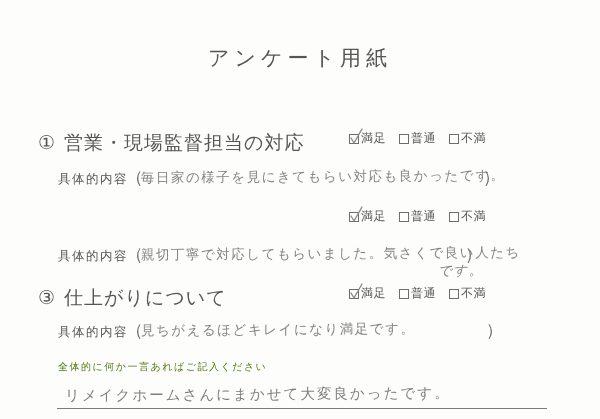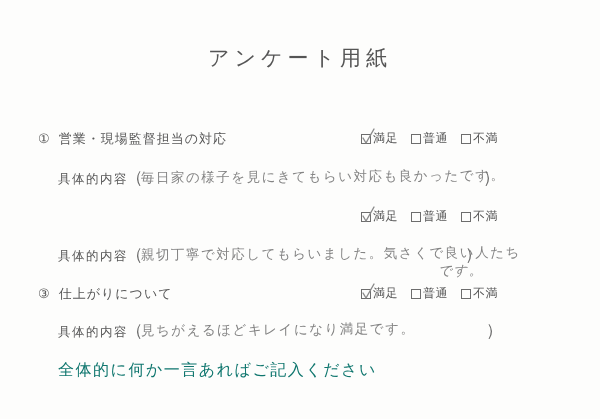--- a/index.html
+++ b/index.html
@@ -14,23 +14,23 @@
     background: #fdfdfc;
     overflow: hidden;
     color: #585858;
   }
   .title {
     position: absolute; top: 44px; left: 0; right: 0;
     text-align: center;
     font-size: 21px; letter-spacing: 5px;
     color: #555555;
   }
-  .q-row { position: absolute; left: 38px; font-size: 13px; letter-spacing: 1px; color: #565656; white-space: nowrap; }
+  .q-row { position: absolute; left: 38px; font-size: 19px; letter-spacing: 1px; color: #565656; white-space: nowrap; }
   .q-num { margin-right: 8px; }
-  .opt-group { position: absolute; left: 349px; top: 0; display: flex; align-items: center; white-space: nowrap; margin-left: 12px; }
+  .opt-group { position: absolute; left: 349px; top: 0; display: flex; align-items: center; white-space: nowrap; }
   .q-row-wrap { position: absolute; left: 0; right: 0; height: 18px; }
   .q-row-wrap .q-row { left: 38px; top: 0; }
   .opt-item { display: flex; align-items: center; margin-right: 13px; }
   .checkbox {
     position: relative;
     width: 10px; height: 10px;
     border: 1px solid #6d6d6d;
     margin-right: 2px;
     box-sizing: border-box;
     background: transparent;
@@ -45,21 +45,21 @@
   .handwriting {
     font-family: "DejaVu Sans", sans-serif;
     color: #848484;
     font-size: 13.5px;
     letter-spacing: 1.5px;
     white-space: nowrap;
     transform: rotate(-0.4deg);
   }
   .hw-answer { position: absolute; left: 141px; top: 0; }
   .hw-line2 { position: absolute; left: 438px; top: 17px; font-style: italic; }
-  .overall-prompt { position: absolute; left: 58px; top: 360px; font-size: 16px; letter-spacing: 1.5px; color: #0f766e; white-space: nowrap; }
+  .overall-prompt { position: absolute; left: 58px; top: 360px; font-size: 10px; letter-spacing: 1.5px; color: #4d7c0f; white-space: nowrap; }
   .overall-answer-line {
     position: absolute; left: 57px; top: 384px; width: 490px; height: 24px;
     border-bottom: 1px solid #7a7a7a;
   }
   .overall-answer { position: absolute; left: 8px; top: 1px; font-size: 14.5px; letter-spacing: 2px; color: #7f7f7f; }
 </style>
 </head>
 <body>
 
 <div class="page">
@@ -152,14 +152,17 @@
 
   <div class="detail-row" style="top:321px;">
     <span class="detail-label">具体的内容</span>
     <span class="paren-open">（</span>
     <span class="handwriting hw-answer">見ちがえるほどキレイになり満足です。</span>
     <span class="paren-close" style="left:486px;">）</span>
   </div>
 
   <div class="overall-prompt">全体的に何か一言あればご記入ください</div>
 
+  <div class="overall-answer-line">
+    <span class="handwriting overall-answer">リメイクホームさんにまかせて大変良かったです。</span>
+  </div>
 
 </div>
 
 </body></html>

